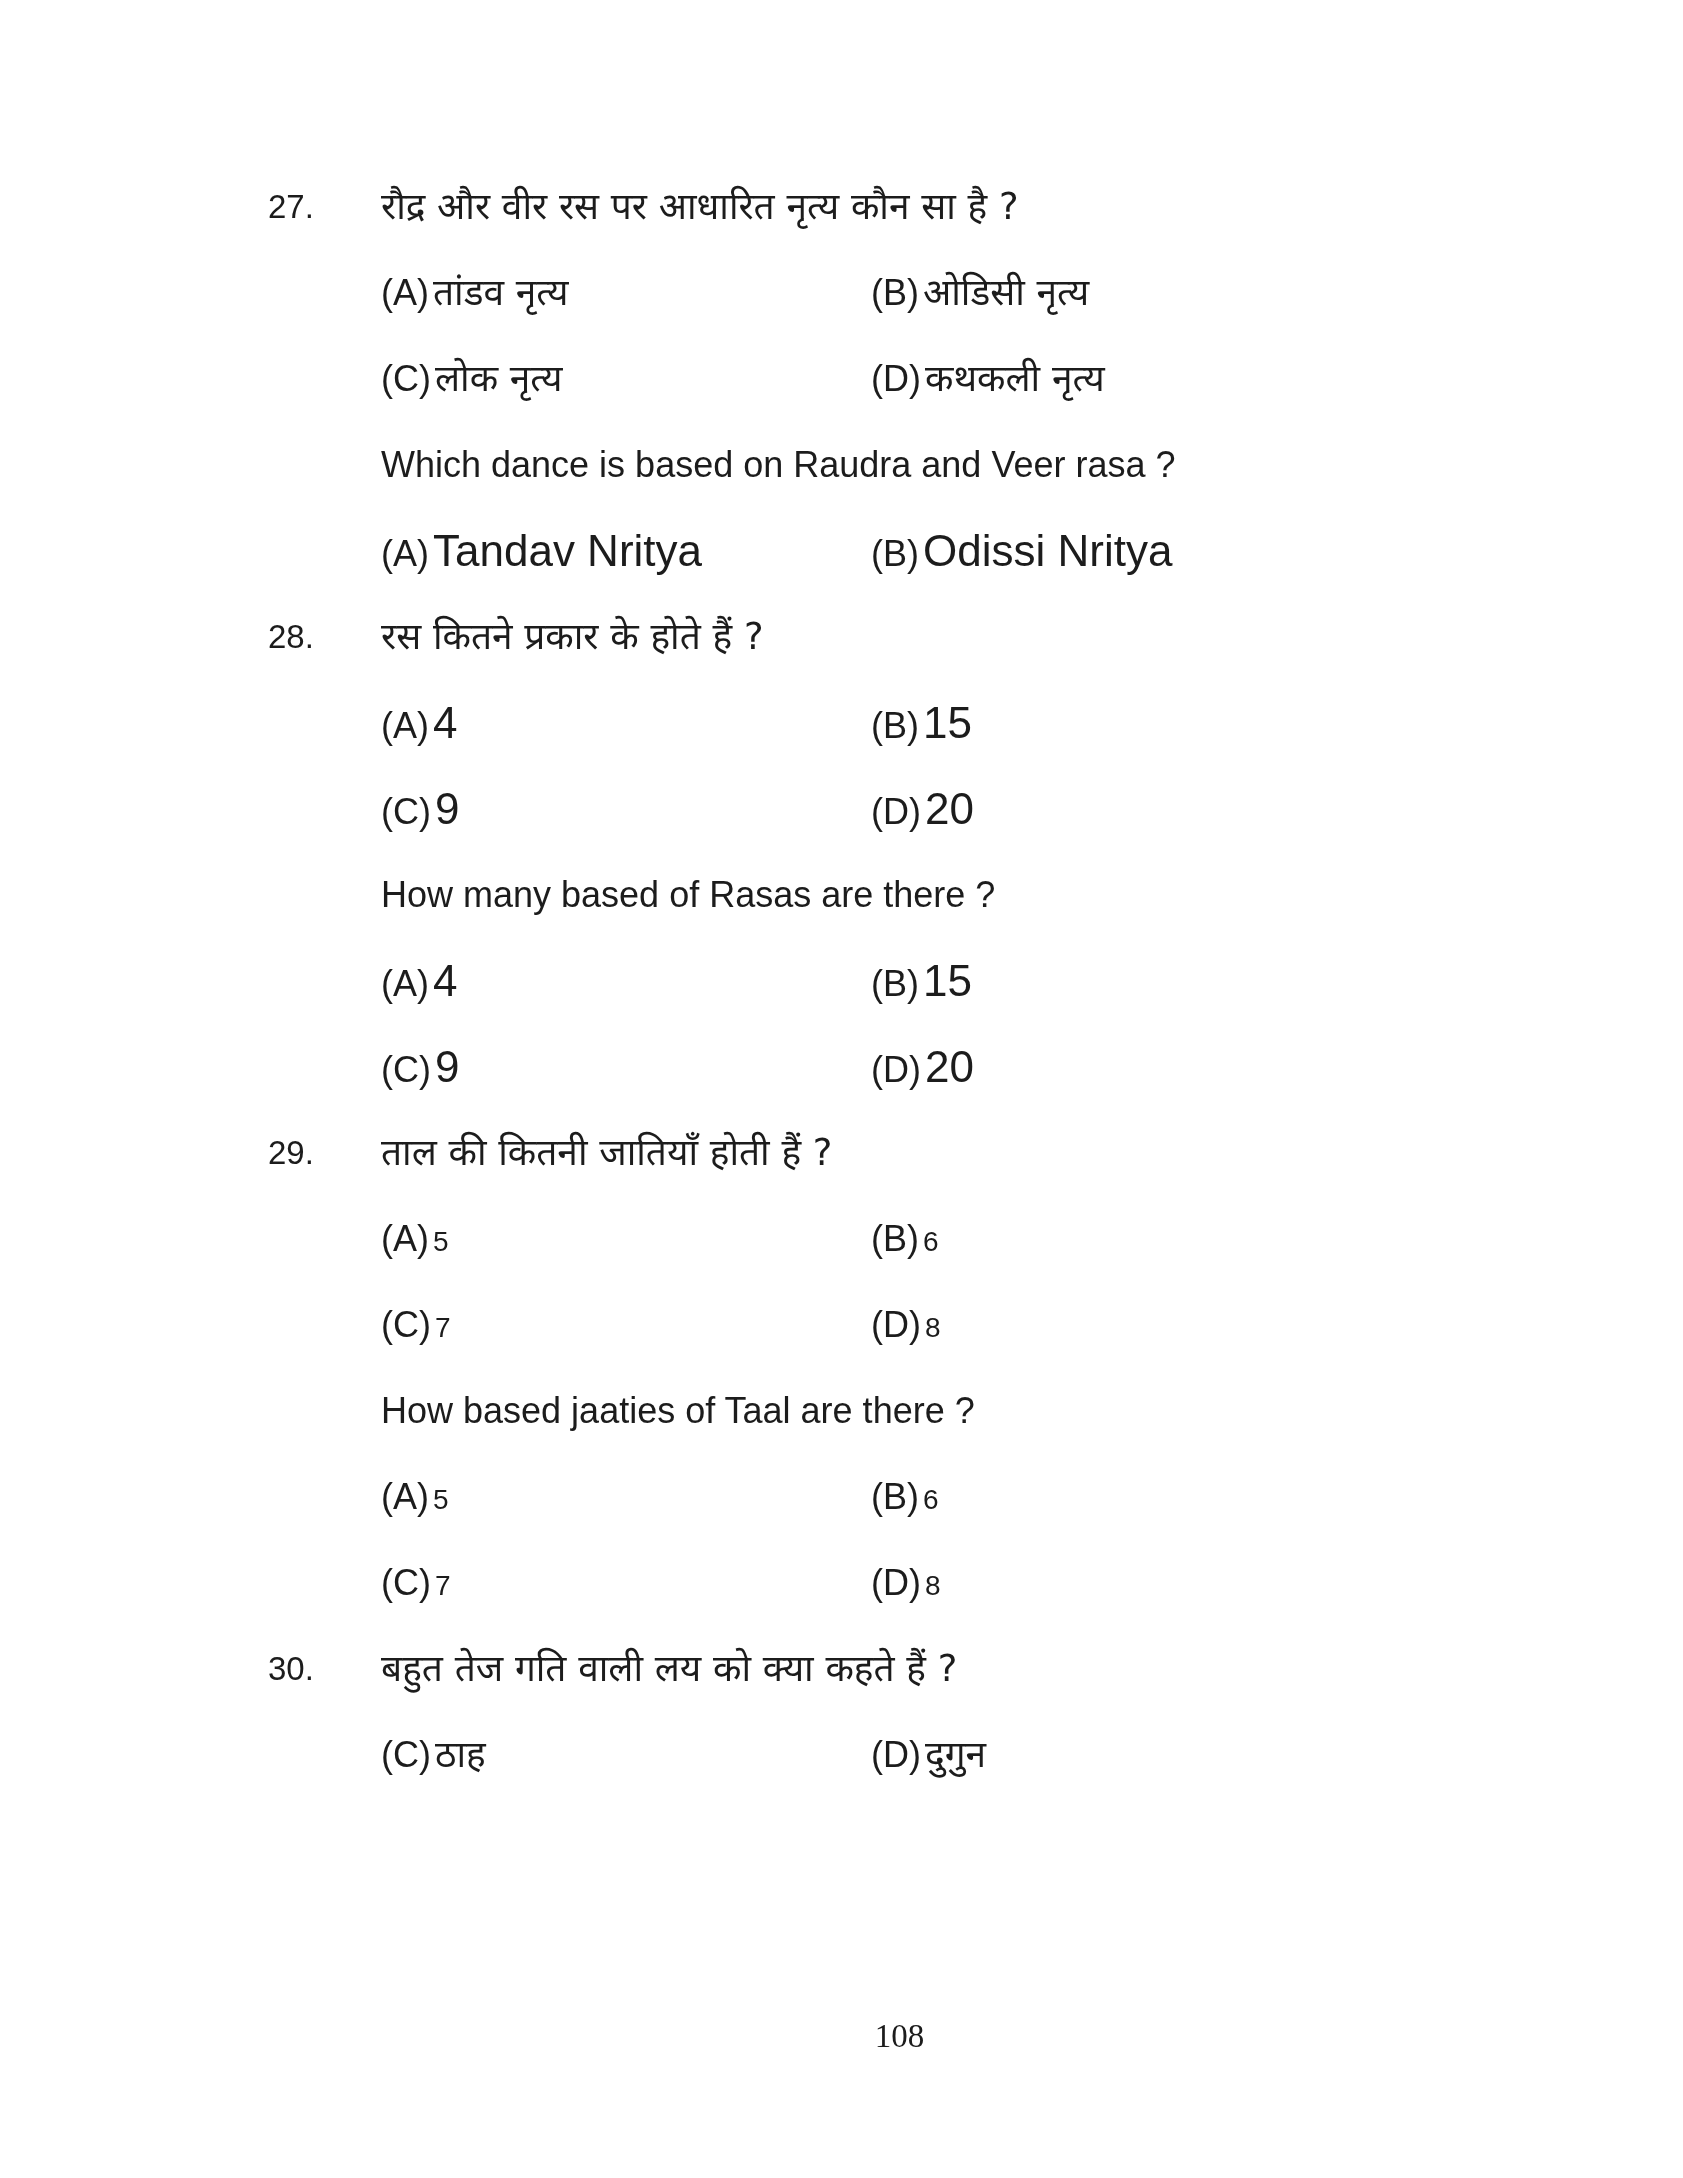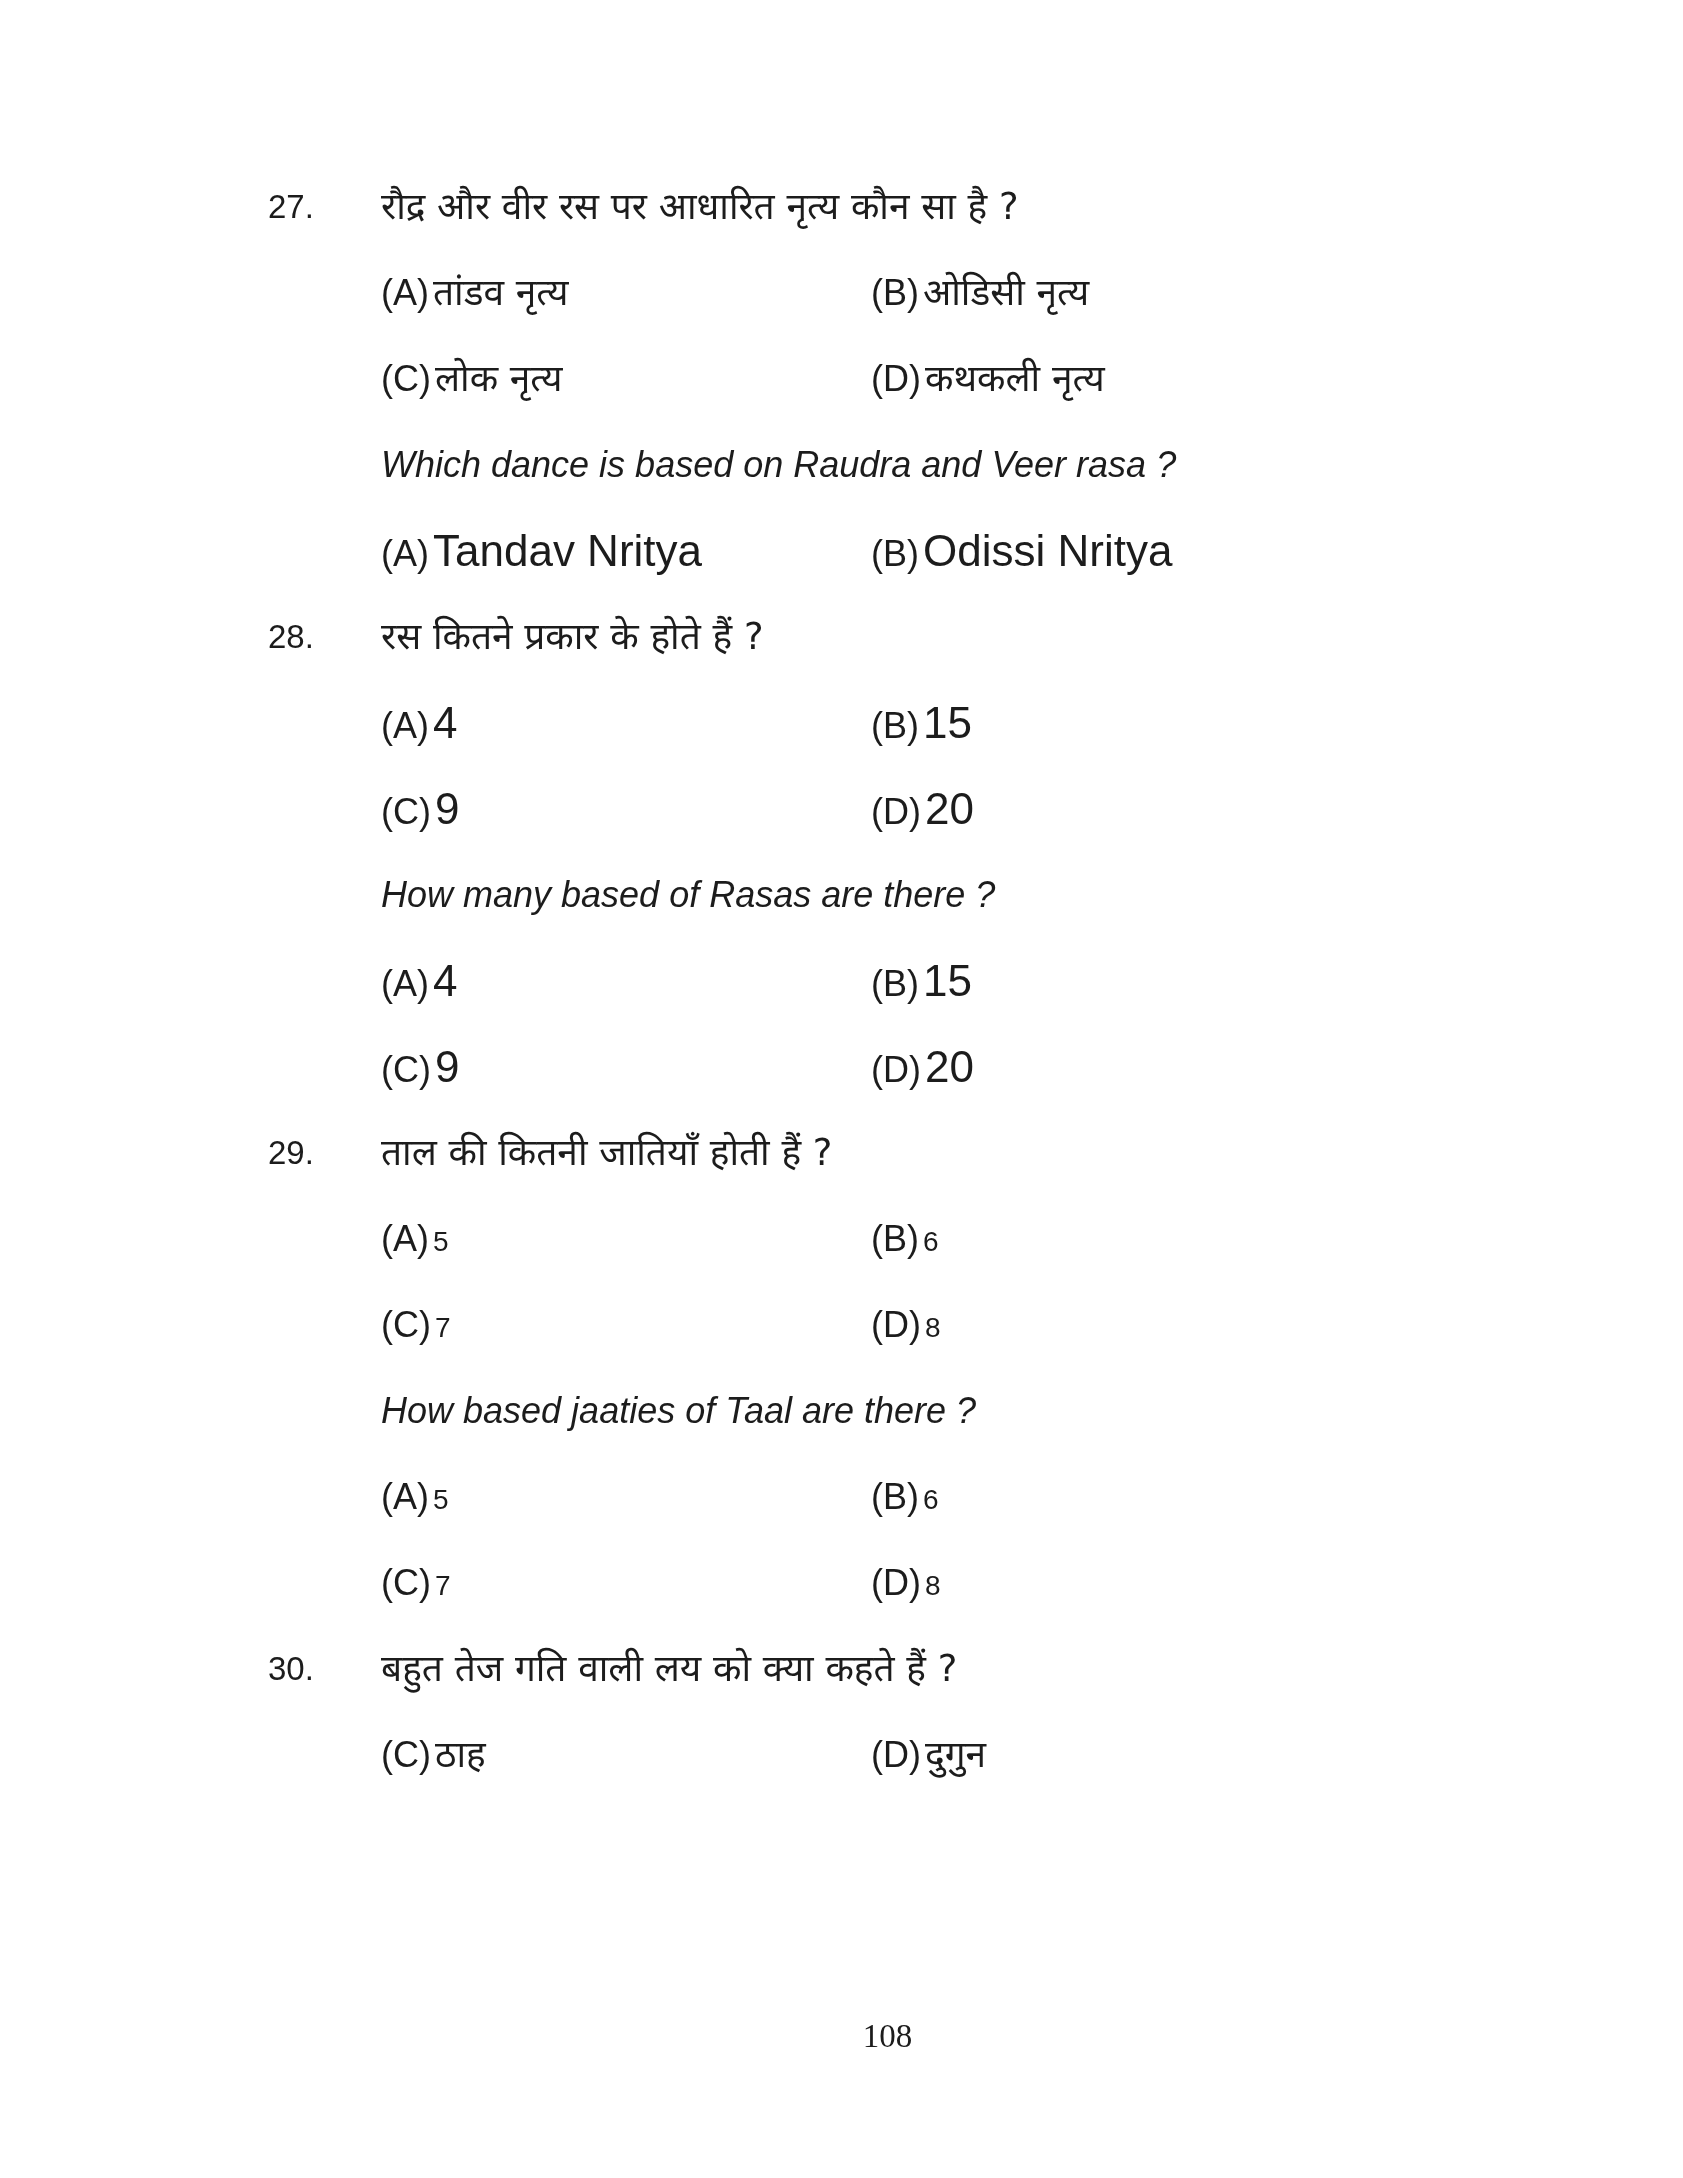--- a/index.html
+++ b/index.html
@@ -15,38 +15,38 @@
   .content { position: absolute; top: 183px; left: 0; right: 8px; }
   .row { height: 86px; line-height: 47px; white-space: nowrap; }
   .qnum {
     display: inline-block;
     margin-left: 268px;
     width: 113px;
     font-size: 33px;
     vertical-align: top;
   }
   .qtext { font-size: 37px; }
-  .eng-q { margin-left: 381px; font-size: 36px; font-style: italic; }
+  .eng-q { margin-left: 381px; font-size: 36px; }
   .opt-a { display: inline-block; margin-left: 381px; width: 490px; vertical-align: top; }
   .opt-b { display: inline-block; vertical-align: top; }
   .opt-label { font-size: 36px; }
   .opt-text { margin-left: 4px; }
   .hindi { font-family: "DejaVu Sans", sans-serif; font-size: 37px; }
   .en { font-size: 44px; }
   .small { font-size: 28px; }
   .page-num-wrap {
     position: absolute;
     top: 2018px;
     left: 0;
     width: 100%;
     text-align: center;
     font-family: "Liberation Serif", "DejaVu Serif", serif;
     font-size: 33px;
   }
-  .page-num-wrap span { position: relative; left: 28px; margin-left: 36px; }
+  .page-num-wrap span { position: relative; left: 40px; margin-left: 36px; }
 </style>
 </head>
 <body>
 
 <div class="page">
   <div class="content">
 
     <section>
       <div class="row">
         <span class="qnum">27.</span><span class="qtext hindi">रौद्र और वीर रस पर आधारित नृत्य कौन सा है ?</span>

